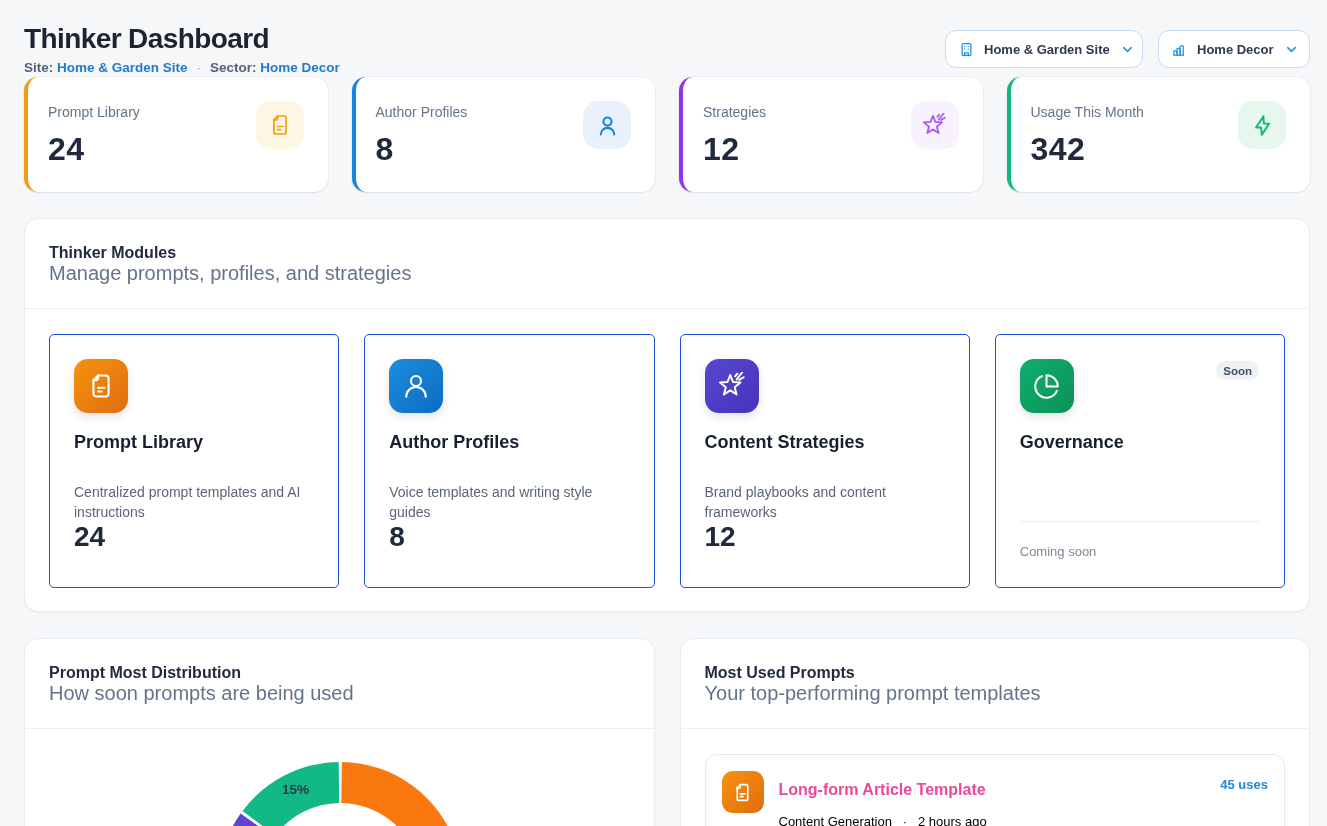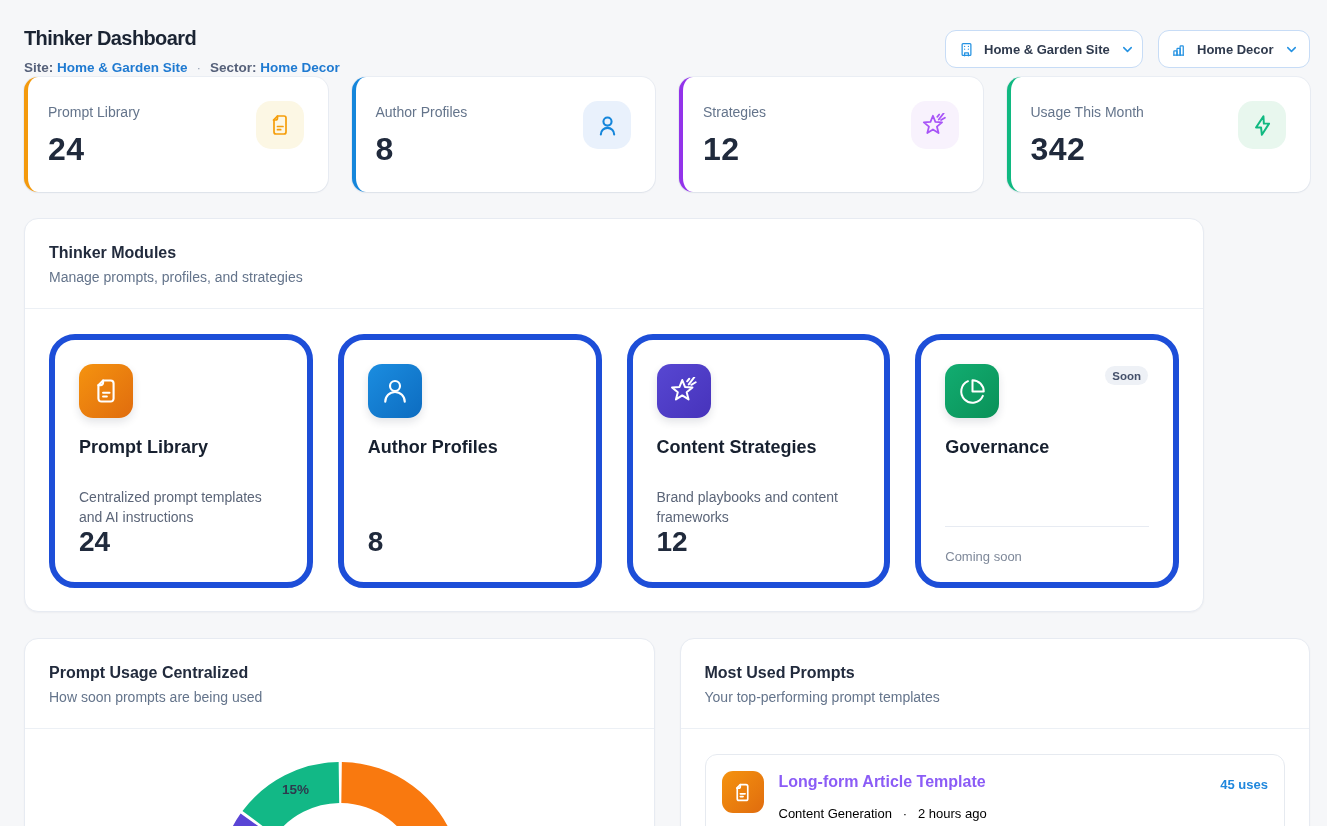--- a/index.html
+++ b/index.html
@@ -1,56 +1,56 @@
 <!DOCTYPE html>
 <html><head>
 <meta charset="utf-8">
 <style>
 * { margin:0; padding:0; box-sizing:border-box; }
 html,body { width:1327px; height:826px; overflow:hidden; }
 body { background:#f6f7f9; font-family:"Liberation Sans", sans-serif; color:#1b2433; position:relative; }
 .abs { position:absolute; }
-h1 { left:24px; top:25px; font-size:20px; line-height:27px; font-weight:700; color:#1b2433; letter-spacing:-0.6px; }
+h1 { left:24px; top:25px; font-size:28px; line-height:27px; font-weight:700; color:#1b2433; letter-spacing:-0.6px; }
 .sub { left:24px; top:59.5px; font-size:13.5px; color:#56617a; font-weight:700; }
 .sub a { color:#1f7ad1; text-decoration:none; font-weight:700; }
 .sub .dot { color:#9aa4b5; font-weight:400; padding:0 9px; }
 .btns { top:30px; right:17px; display:flex; gap:15px; }
 .btn { height:38px; background:#fff; border:1px solid #c7dcf6; border-radius:11px; display:flex; align-items:center; padding:0 13px; gap:10px; font-size:13px; font-weight:700; color:#2f3a4d; white-space:nowrap; }
 .btn.b1 { width:198px; } .btn.b2 { width:152px; }
 .btn svg { flex:0 0 auto; }
 
 
 .stats { left:24px; top:77px; width:1286px; display:grid; grid-template-columns:repeat(4,1fr); gap:24px; }
 .stat { background:#fff; border-radius:14px; height:115px; border-left:4px solid; box-shadow:0 1px 2px rgba(23,35,61,.06), 0 0 0 1px rgba(226,232,240,.6); padding:24px 20px 24px 20px; position:relative; }
 .stat .lbl { font-size:14px; color:#64748b; padding-top:3px; }
 .stat .num { font-size:32px; font-weight:700; color:#202a3c; margin-top:11px; letter-spacing:0.5px; }
 .stat .ic { position:absolute; right:24px; top:24px; width:48px; height:48px; border-radius:15px; display:flex; align-items:center; justify-content:center; }
 
 
 .card { background:#fff; border:1px solid #e7ebf2; border-radius:14px; box-shadow:0 1px 2px rgba(23,35,61,.04); }
 .cardhead { padding:25px 24px 0 24px; height:90px; border-bottom:1px solid #ecf0f5; }
 .cardhead .t { font-size:16px; font-weight:700; color:#222b3d; }
-.cardhead .d { font-size:14px; color:#64748b; margin-top:7px; }
-
-.modules { left:24px; top:218px; width:1180px; height:394px; }
+.cardhead .d { font-size:20px; color:#64748b; }
+
+.modules { left:24px; top:218px; width:1286px; height:394px; }
 .modgrid { padding:25px 24px; display:grid; grid-template-columns:repeat(4,1fr); gap:25px; }
-.mod { border:6px solid #1d4ed8; border-radius:26px; height:254px; padding:24px; position:relative; background:#fff; }
+.mod { border:1px solid #1d4ed8; border-radius:5px; height:254px; padding:24px; position:relative; background:#fff; }
 .mod .tile { width:54px; height:54px; border-radius:14px; display:flex; align-items:center; justify-content:center; box-shadow:0 4px 8px rgba(23,35,61,.12); }
 .mod h3 { font-size:18px; font-weight:700; color:#17202f; margin-top:19px; }
 .mod p { font-size:14px; color:#5b6578; line-height:20px; margin-top:29px; }
 .mod .n { font-size:28px; font-weight:700; color:#202a3c; position:absolute; left:24px; top:186px; }
 .badge { position:absolute; right:25px; top:26px; background:#eef1f6; color:#44506a; font-size:11.5px; font-weight:700; border-radius:10px; padding:3.5px 7px; }
 .mod .cs-line { position:absolute; left:24px; right:24px; top:186px; border-top:1px solid #e7ebf2; }
 .mod .cs { position:absolute; left:24px; top:209px; font-size:13px; color:#7e8899; }
 
 .bottom { left:24px; top:638px; width:1286px; display:grid; grid-template-columns:1fr 1fr; gap:25px; }
 .bcard { height:420px; }
 .item { margin:25px 24px 0 24px; border:1px solid #e6eaf0; border-radius:12px; height:100px; padding:14px 16px; display:flex; align-items:flex-start; gap:15px; position:relative; }
 .item .tile { width:42px; height:42px; border-radius:11px; display:flex; align-items:center; justify-content:center; margin-top:2px; }
-.item h4 { font-size:16px; font-weight:700; color:#8b5cf6; margin-top:4px; }
+.item h4 { font-size:16px; font-weight:700; color:#ec4899; margin-top:12px; }
 .item .meta { font-size:13px; color:#000000; margin-top:15px; }
 .item .uses { position:absolute; right:16px; top:22px; font-size:13px; font-weight:700; color:#1f87dd; }
 
 .grad-orange { background:linear-gradient(135deg,#f5930f,#e06c0e); }
 .grad-blue { background:linear-gradient(135deg,#1b8de0,#0d6cc0); }
 .grad-purple { background:linear-gradient(135deg,#5747d2,#4733bb); }
 .grad-green { background:linear-gradient(135deg,#12ad71,#0a9158); }
 </style>
 </head>
 <body>
@@ -144,20 +144,21 @@
       <div class="n">24</div>
     </div>
     <div class="mod">
       <div class="tile grad-blue">
         <svg width="30" height="30" viewBox="0 0 24 24" fill="none" stroke="#ffffff" stroke-width="1.7" stroke-linecap="round" stroke-linejoin="round">
             <circle cx="12" cy="8" r="4"></circle>
             <path d="M19.8 20.6a7.8 7.8 0 0 0-15.6 0"></path>
           </svg>
       </div>
       <h3>Author Profiles</h3>
+      <p>Voice templates and writing style guides</p>
       <div class="n">8</div>
     </div>
     <div class="mod">
       <div class="tile grad-purple">
         <svg width="28" height="28" viewBox="0 0 24 24" fill="none" stroke="#ffffff" stroke-width="1.7" stroke-linecap="round" stroke-linejoin="round">
             <path d="M10.5 2.6 12.85 8.56 19.25 8.96 14.3 13.04 15.91 19.24 10.5 15.8 5.09 19.24 6.7 13.04 1.75 8.96 8.15 8.56Z"></path>
             <path d="M14.7 3.7l1.8-2.2M16.1 6.3l4.7-6.1M18.3 6.7l3.7-2.2"></path>
           </svg>
       </div>
       <h3>Content Strategies</h3>
@@ -175,21 +176,21 @@
       <h3>Governance</h3>
       <div class="cs-line"></div>
       <div class="cs">Coming soon</div>
     </div>
   </div>
 </div>
 
 <div class="bottom abs">
   <div class="card bcard" style="position:relative; overflow:hidden;">
     <div class="cardhead">
-      <div class="t">Prompt Usage Centralized</div>
+      <div class="t">Prompt Most Distribution</div>
       <div class="d">How soon prompts are being used</div>
     </div>
     <svg width="631" height="330" viewBox="0 0 631 330" style="position:absolute; left:0; top:88px;">
 
       <g>
         <path fill="#f9790f" d="M316.85 35.01 A122.0 122.0 0 0 1 388.25 254.75 L363.71 221.90 A81.0 81.0 0 0 0 316.31 76.01 Z"></path>
         <path fill="#5a45d5" d="M215.62 227.41 A122.0 122.0 0 0 1 215.62 86.59 L249.10 110.25 A81.0 81.0 0 0 0 249.10 203.75 Z"></path>
         <path fill="#12b886" d="M217.50 84.00 A122.0 122.0 0 0 1 313.65 35.01 L314.19 76.01 A81.0 81.0 0 0 0 250.35 108.54 Z"></path>
       </g>
       <text x="270.5" y="67" font-size="13.5" font-weight="bold" fill="#2d3b4e" text-anchor="middle">15%</text>

